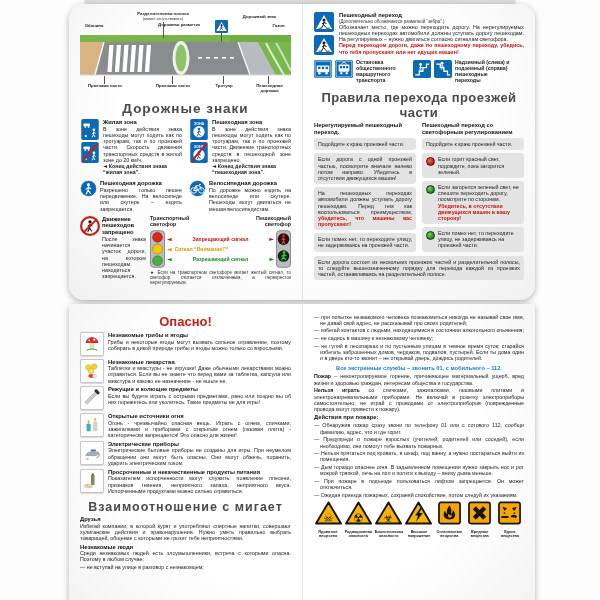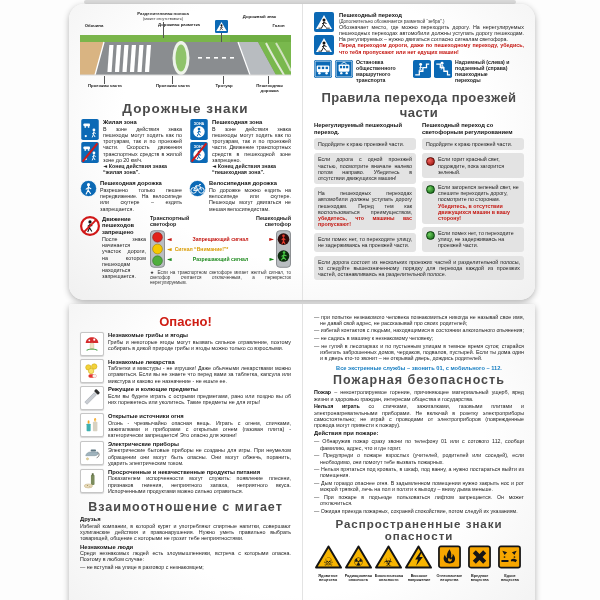--- a/index.html
+++ b/index.html
@@ -470,34 +470,32 @@
   </div>
 
   <div class="half r">
     <div class="dash">— при попытке незнакомого человека познакомиться никогда не называй свое имя, не давай свой адрес, не рассказывай про своих родителей;</div>
     <div class="dash">— избегай контактов с людьми, находящимися в состоянии алкогольного опьянения;</div>
     <div class="dash">— не садись в машину к незнакомому человеку;</div>
     <div class="dash">— не гуляй в лесопарках и по пустынным улицам в темное время суток; старайся избегать заброшенных домов, чердаков, подвалов, пустырей. Если ты дома один и в дверь кто-то звонит – не открывай дверь, дождись родителей.</div>
 
     <div class="emer blue-txt">Все экстренные службы – звонить 01, с мобильного – 112.</div>
 
-    <div class="big-title" style="font-size:12.5px;margin:1px 0 2px;">Пожарная безопасность</div>
 
     <div class="b"><span class="h" style="font-size:5.35px;">Пожар</span><span> – неконтролируемое горение, причиняющее материальный ущерб, вред жизни и здоровью граждан, интересам общества и государства.</span></div>
     <div class="b" style="margin-top:1.5px;"><span class="h" style="font-size:5.35px;">Нельзя играть</span><span> со спичками, зажигалками, газовыми плитами и электронагревательными приборами. Не включай в розетку электроприборы самостоятельно; не играй с проводами от электроприборов (поврежденные провода могут привести к пожару).</span></div>
 
     <div class="h" style="margin-top:2px;">Действия при пожаре:</div>
     <div class="dash">— Обнаружив пожар сразу звони по телефону 01 или с сотового 112, сообщи фамилию, адрес, что и где горит.</div>
     <div class="dash">— Предупреди о пожаре взрослых (учителей, родителей или соседей), если необходимо, они помогут тебе вызвать пожарных.</div>
     <div class="dash">— Нельзя прятаться под кровать, в шкаф, под ванну, а нужно постараться выйти из помещения.</div>
     <div class="dash">— Дым гораздо опаснее огня. В задымленном помещении нужно закрыть нос и рот мокрой тряпкой, лечь на пол и ползти к выходу – внизу дыма меньше.</div>
     <div class="dash">— При пожаре в подъезде пользоваться лифтом запрещается. Он может отключиться.</div>
     <div class="dash">— Ожидая приезда пожарных, сохраняй спокойствие, потом следуй их указаниям.</div>
 
-    <div class="big-title" style="font-size:11.5px;margin-top:4px;">Распространенные знаки опасности</div>
 
     <div class="hazrow">
       <div class="haz">
         <svg width="27" height="24" viewBox="0 0 28 25">
           <polygon points="14,1.5 27,23.5 1,23.5" fill="#f7b500" stroke="#151515" stroke-width="2" stroke-linejoin="round"></polygon>
           <text class="glyph" x="14" y="21.5" text-anchor="middle" font-size="12" fill="#151515">☠</text>
         </svg>
         <div class="hlab">Ядовитые вещества</div>
       </div>
       <div class="haz">

